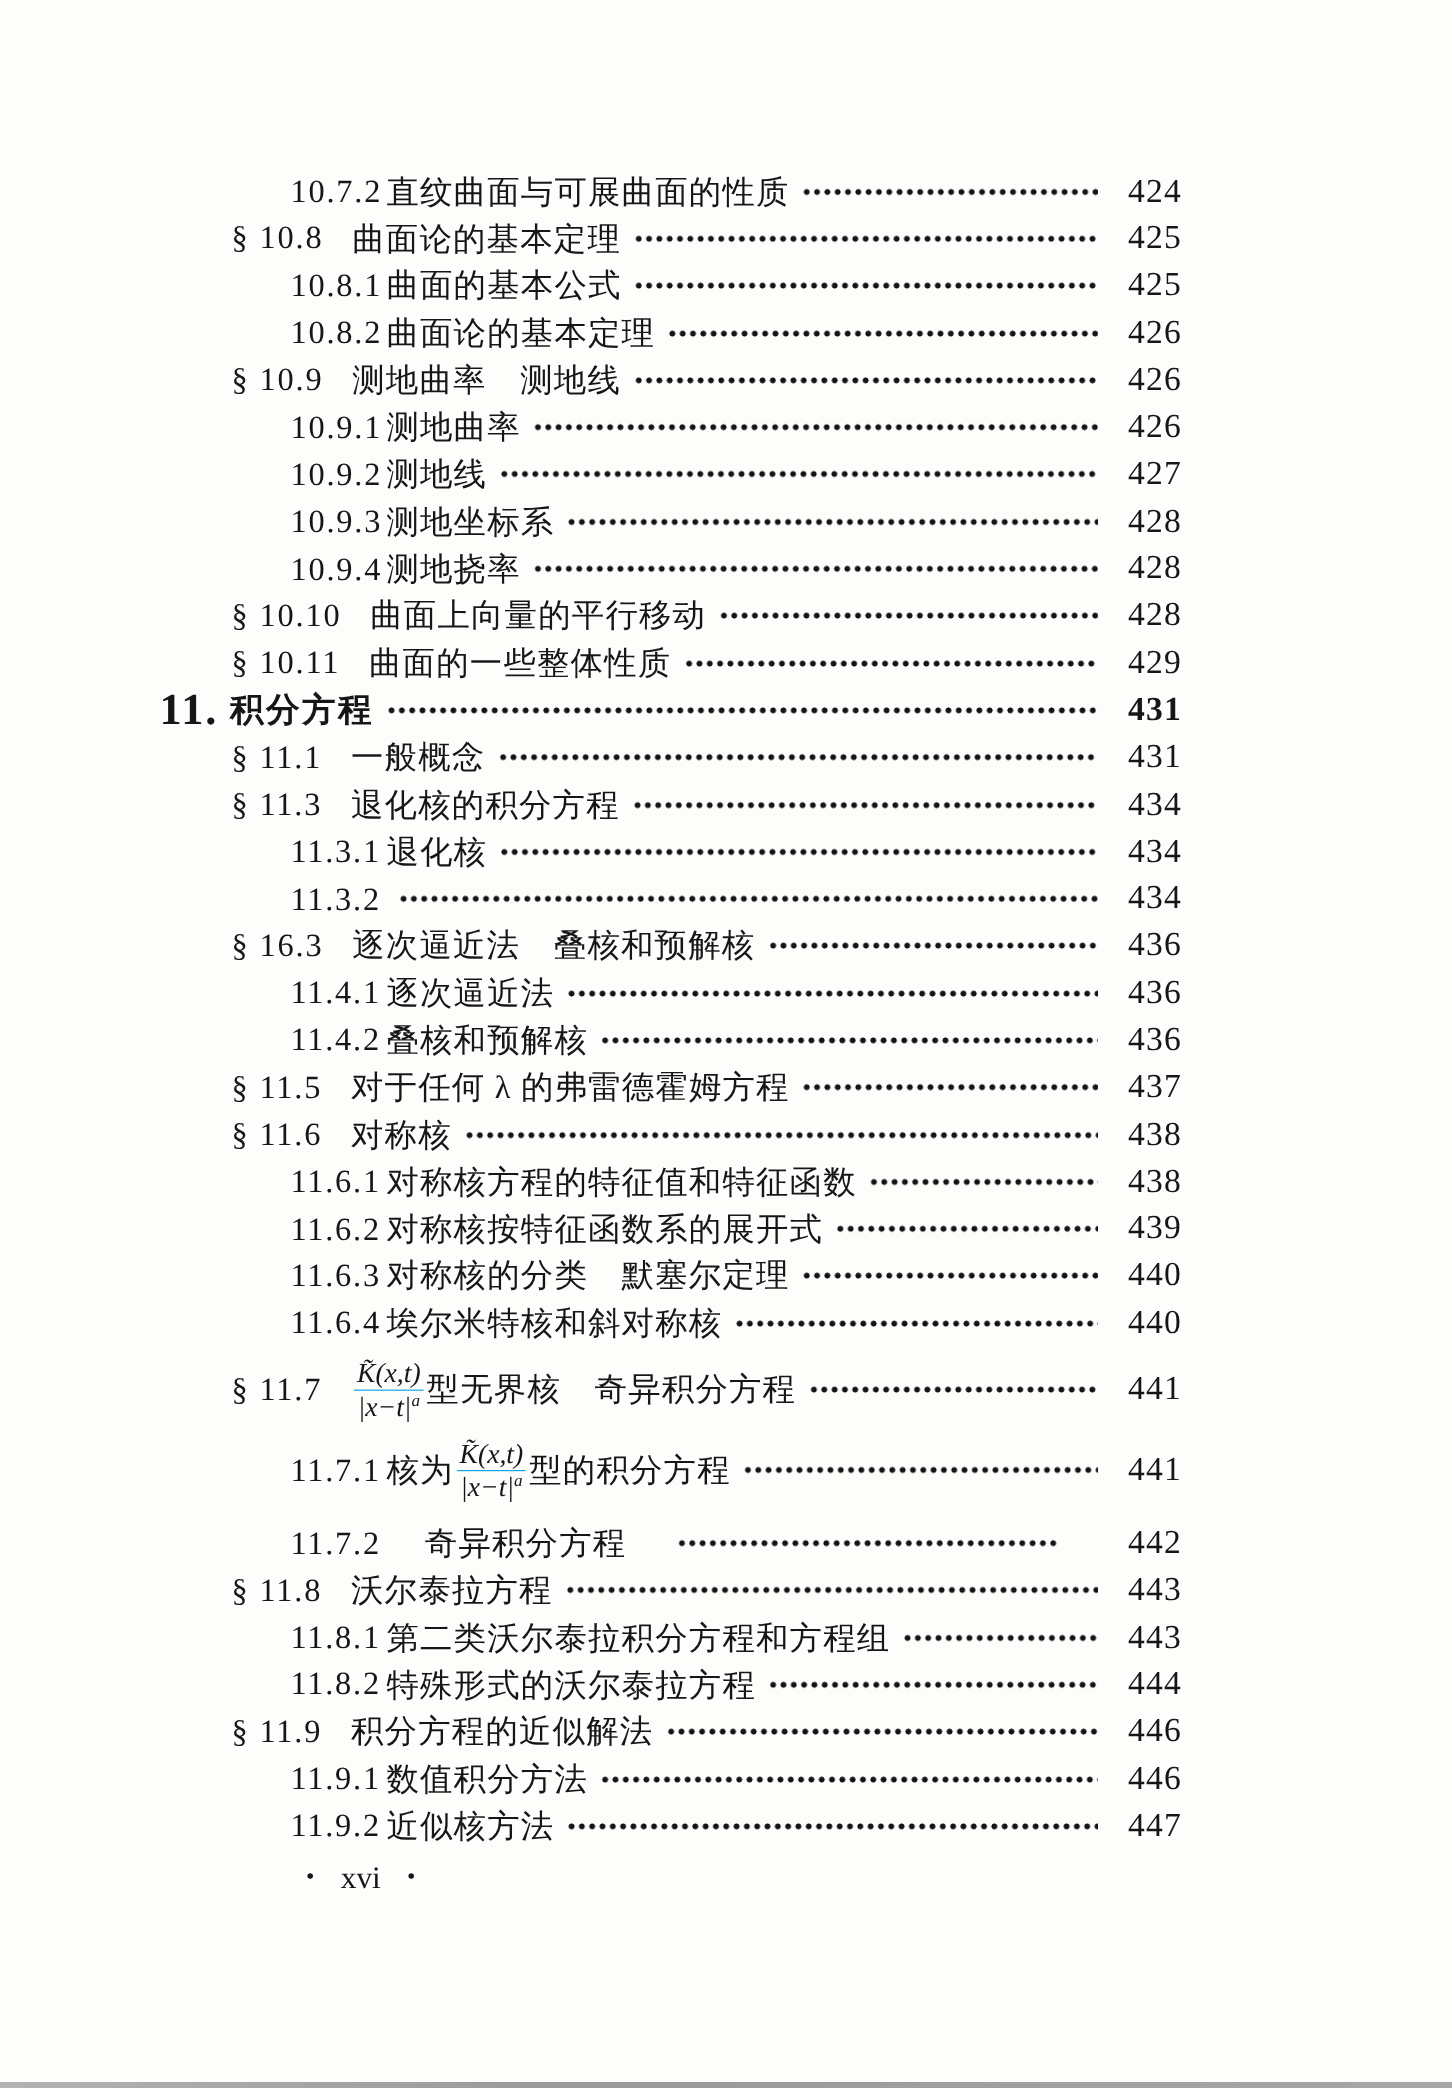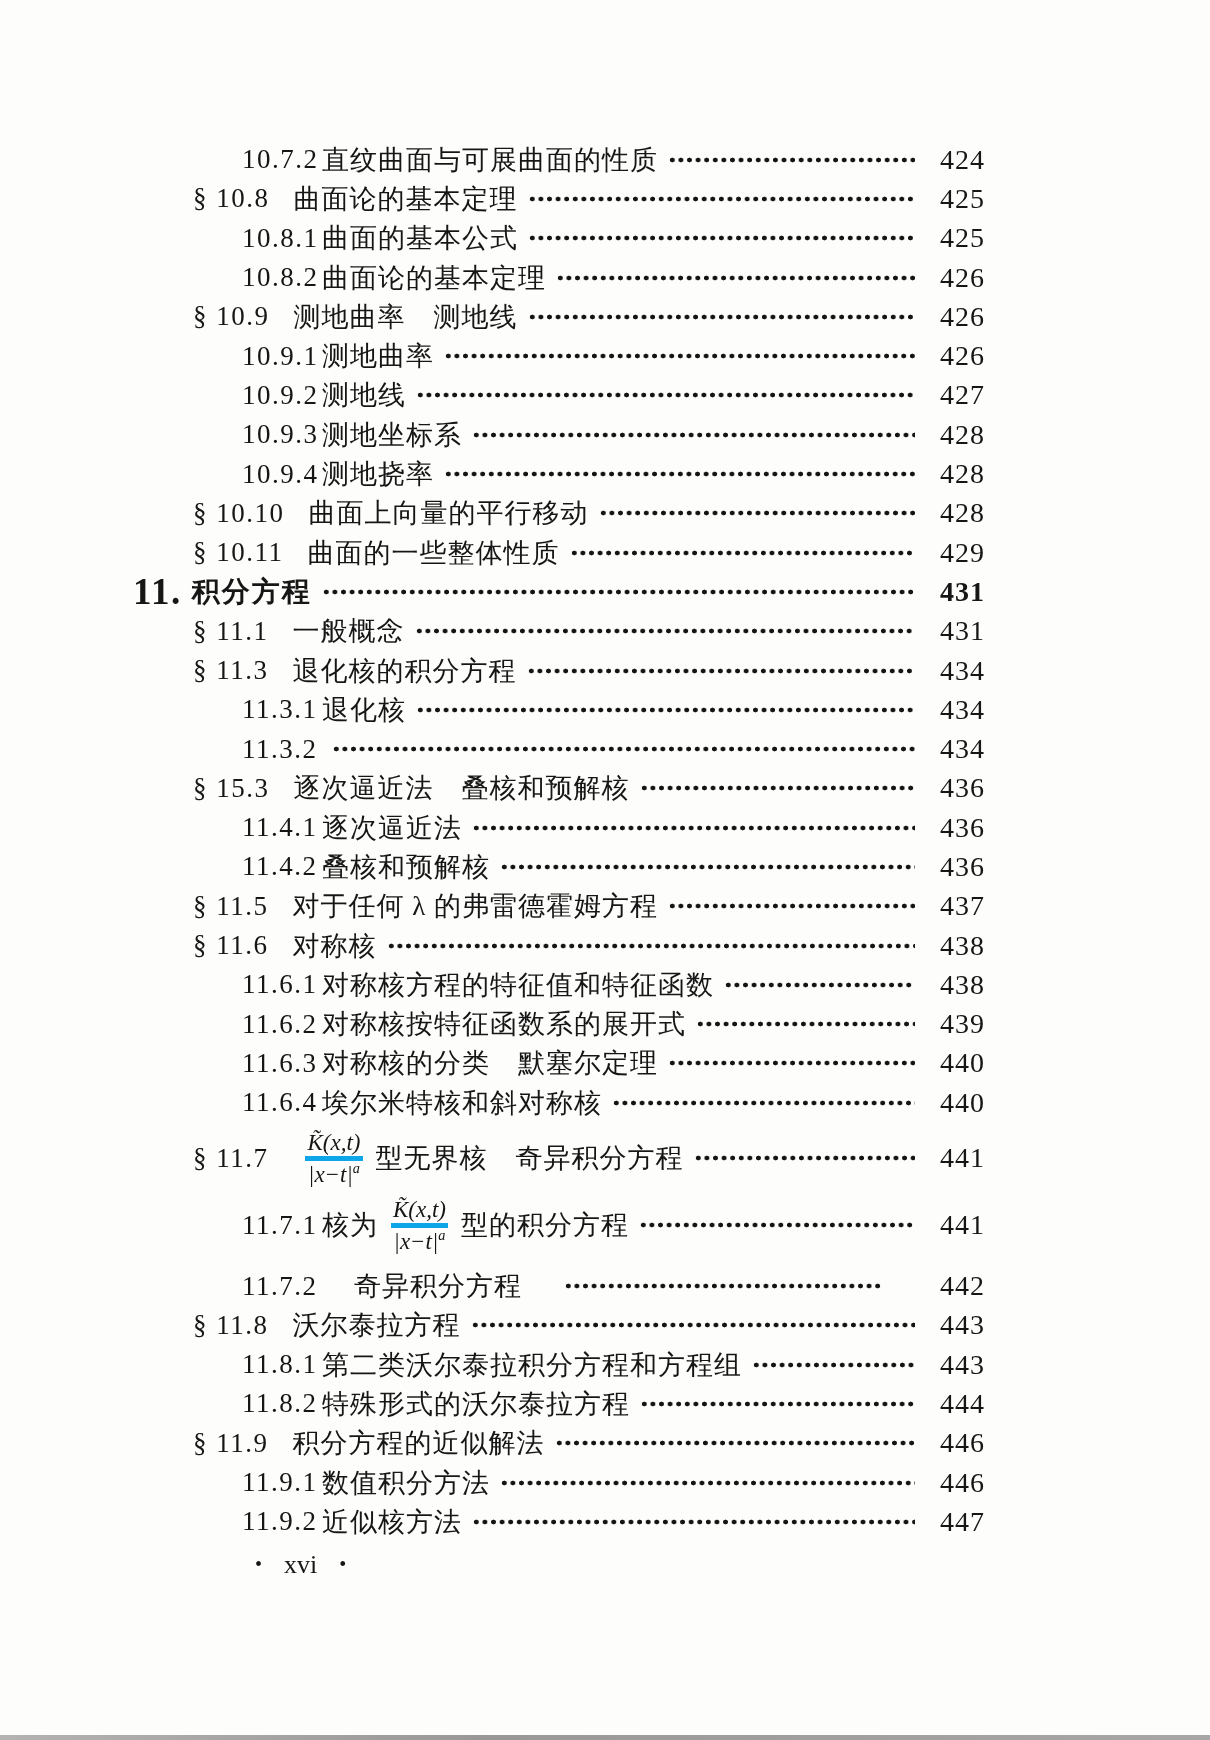--- a/index.html
+++ b/index.html
@@ -62,25 +62,25 @@
     letter-spacing:1px;
   }
   
   .frac{
     display:inline-flex;flex-direction:column;align-items:center;
     font-family:"Liberation Serif","DejaVu Serif",serif;
     font-style:italic;
     font-size:23px;
     letter-spacing:0;
     line-height:1.1;
-    margin:0 12px;
+    margin:0 2px;
     font-weight:normal;
   }
   .frac .fnum{padding:0 3px 1px;}
-  .frac .fden{border-top:5px solid #0ea5e9;padding:1px 3px 0;}
+  .frac .fden{border-top:1px solid #0ea5e9;padding:1px 3px 0;}
   .frac sup{font-size:.62em;font-style:italic;vertical-align:super;line-height:0;}
   .tb,.ta{display:inline-block;}
   .footer{
     margin-top:8px;
     padding-left:130px;
     font-size:26px;
     display:flex;align-items:center;gap:22px;
     font-family:"Liberation Serif","DejaVu Serif",serif;
   }
   .footer .dot{font-size:20px;}
@@ -179,21 +179,21 @@
     <span class="title">退化核</span>
     <span class="leader"></span>
     <span class="pg">434</span>
   </div>
       <div class="row level-sub">
     <span class="num">11.3.2</span>
     <span class="leader"></span>
     <span class="pg">434</span>
   </div>
       <div class="row level-section">
-    <span class="num">§ 15.3</span>
+    <span class="num">§ 16.3</span>
     <span class="title">逐次逼近法　叠核和预解核</span>
     <span class="leader"></span>
     <span class="pg">436</span>
   </div>
       <div class="row level-sub">
     <span class="num">11.4.1</span>
     <span class="title">逐次逼近法</span>
     <span class="leader"></span>
     <span class="pg">436</span>
   </div>

